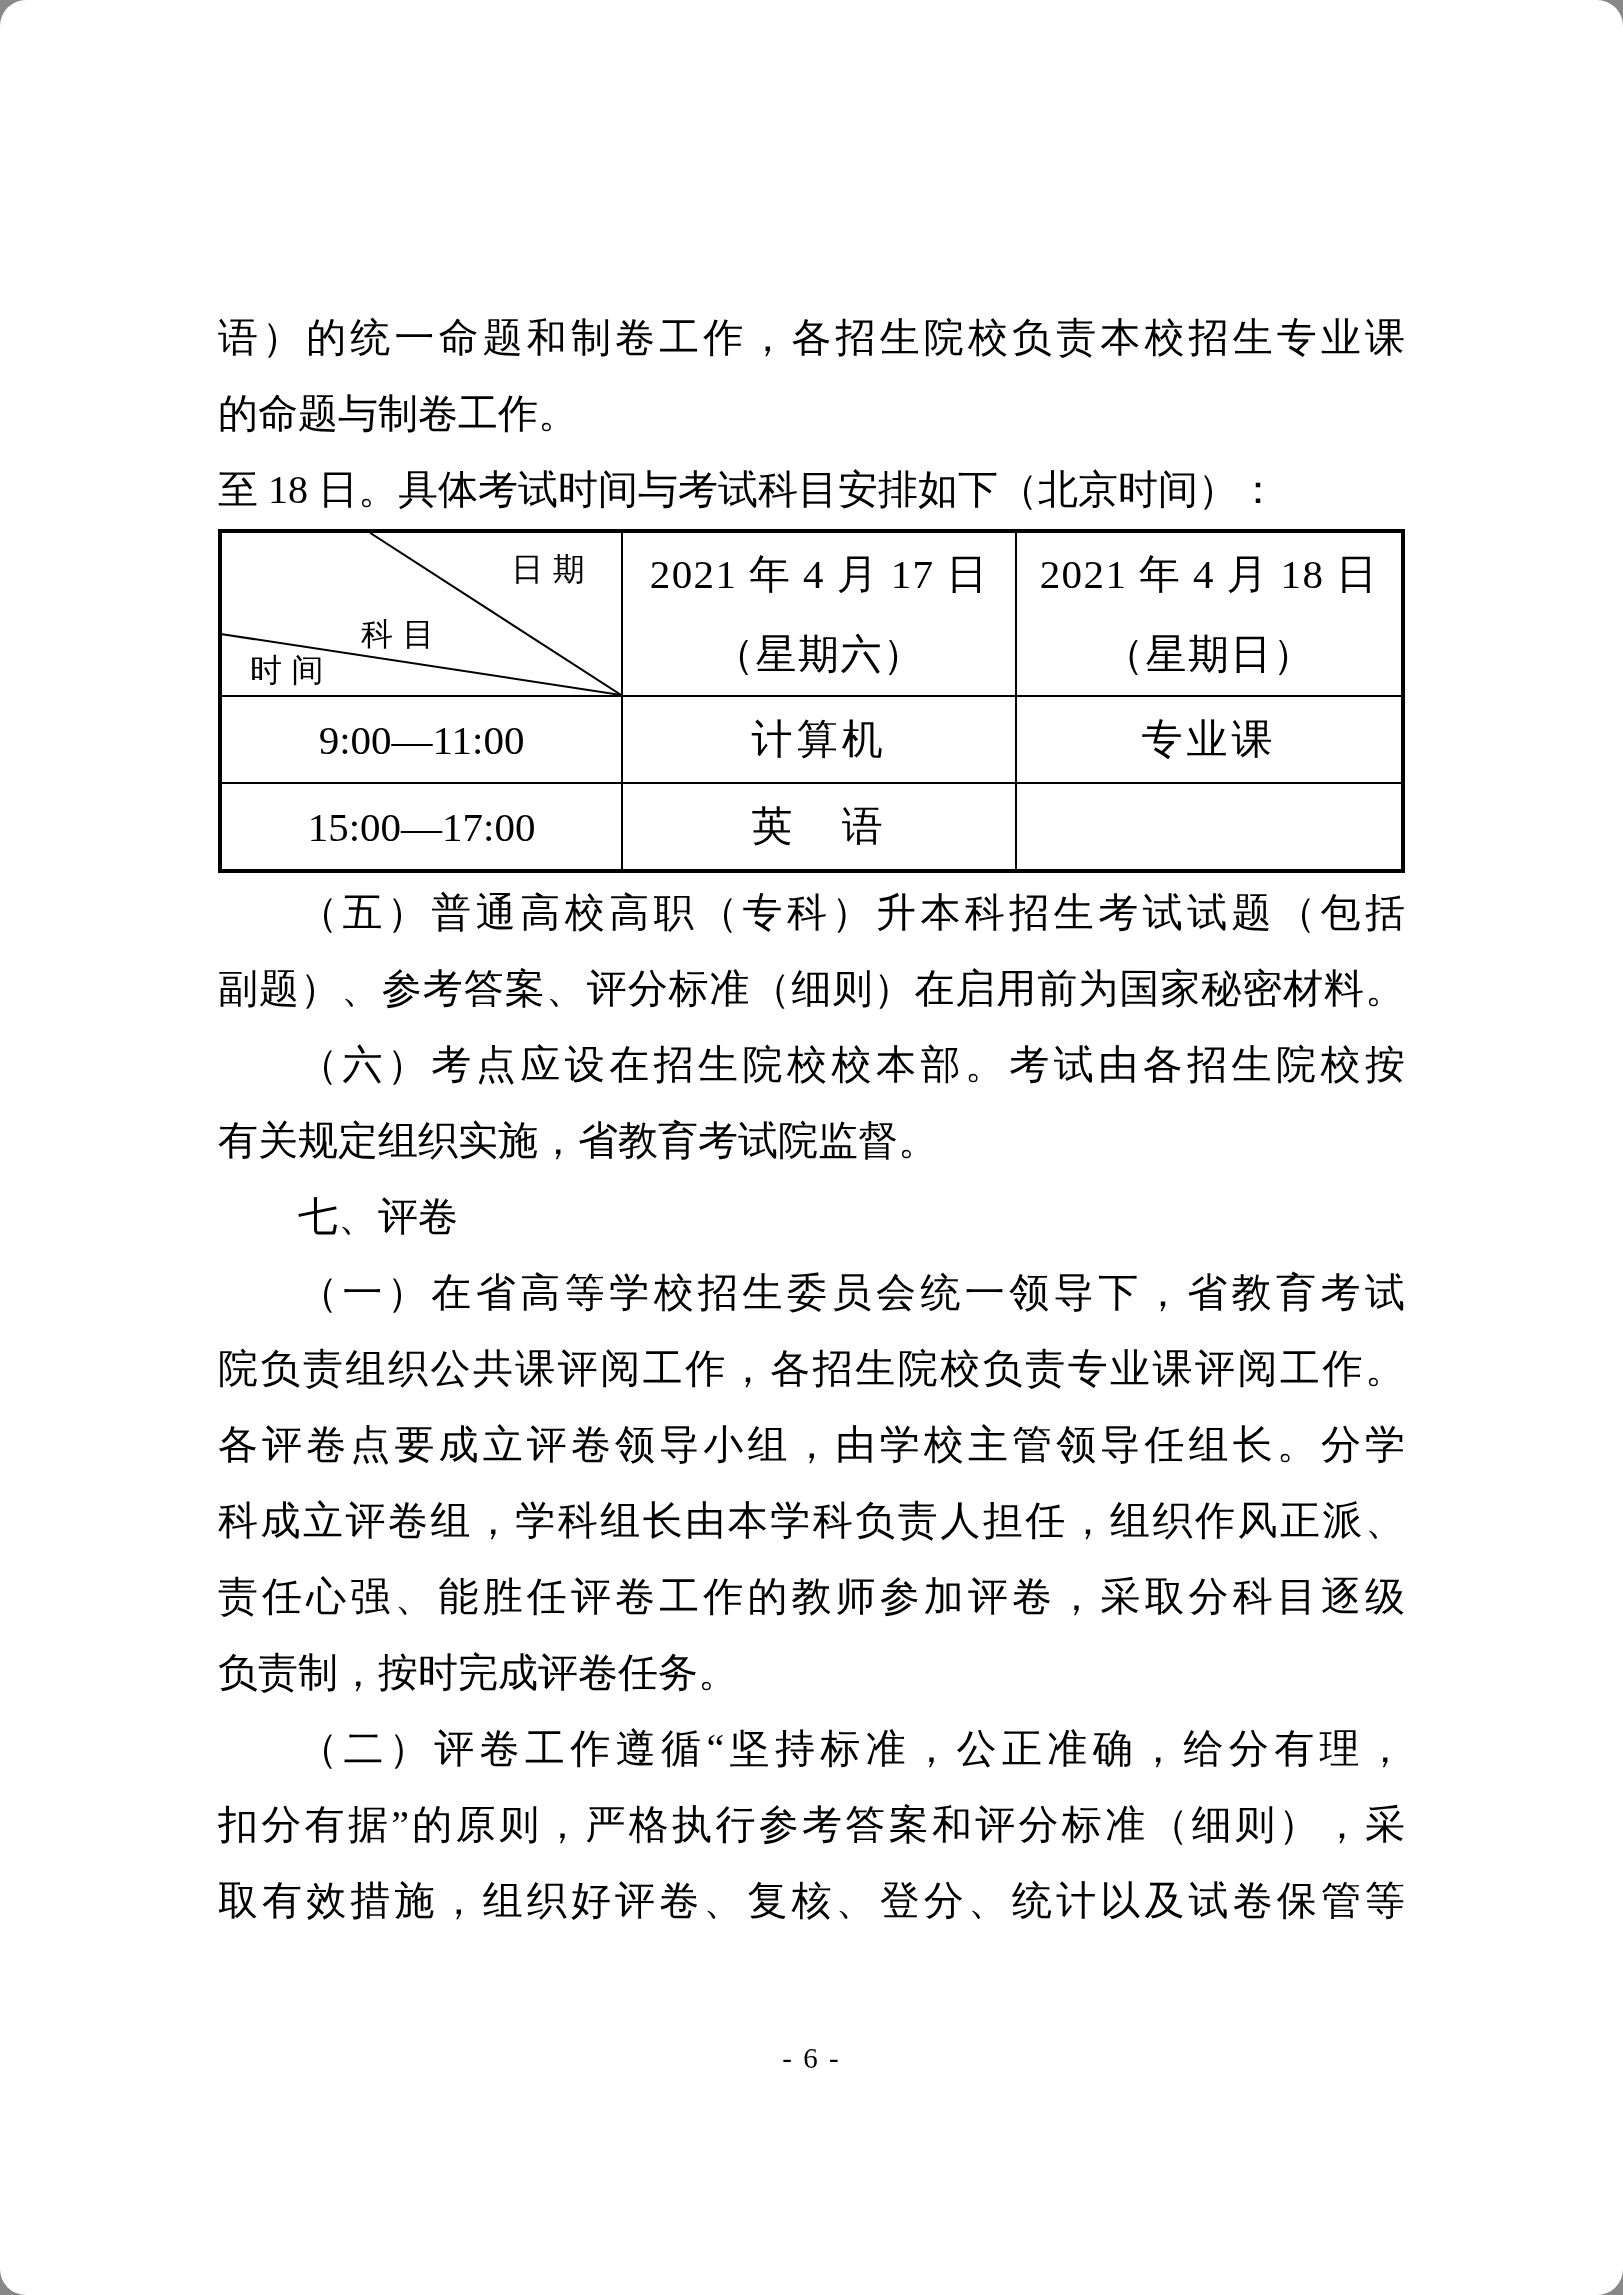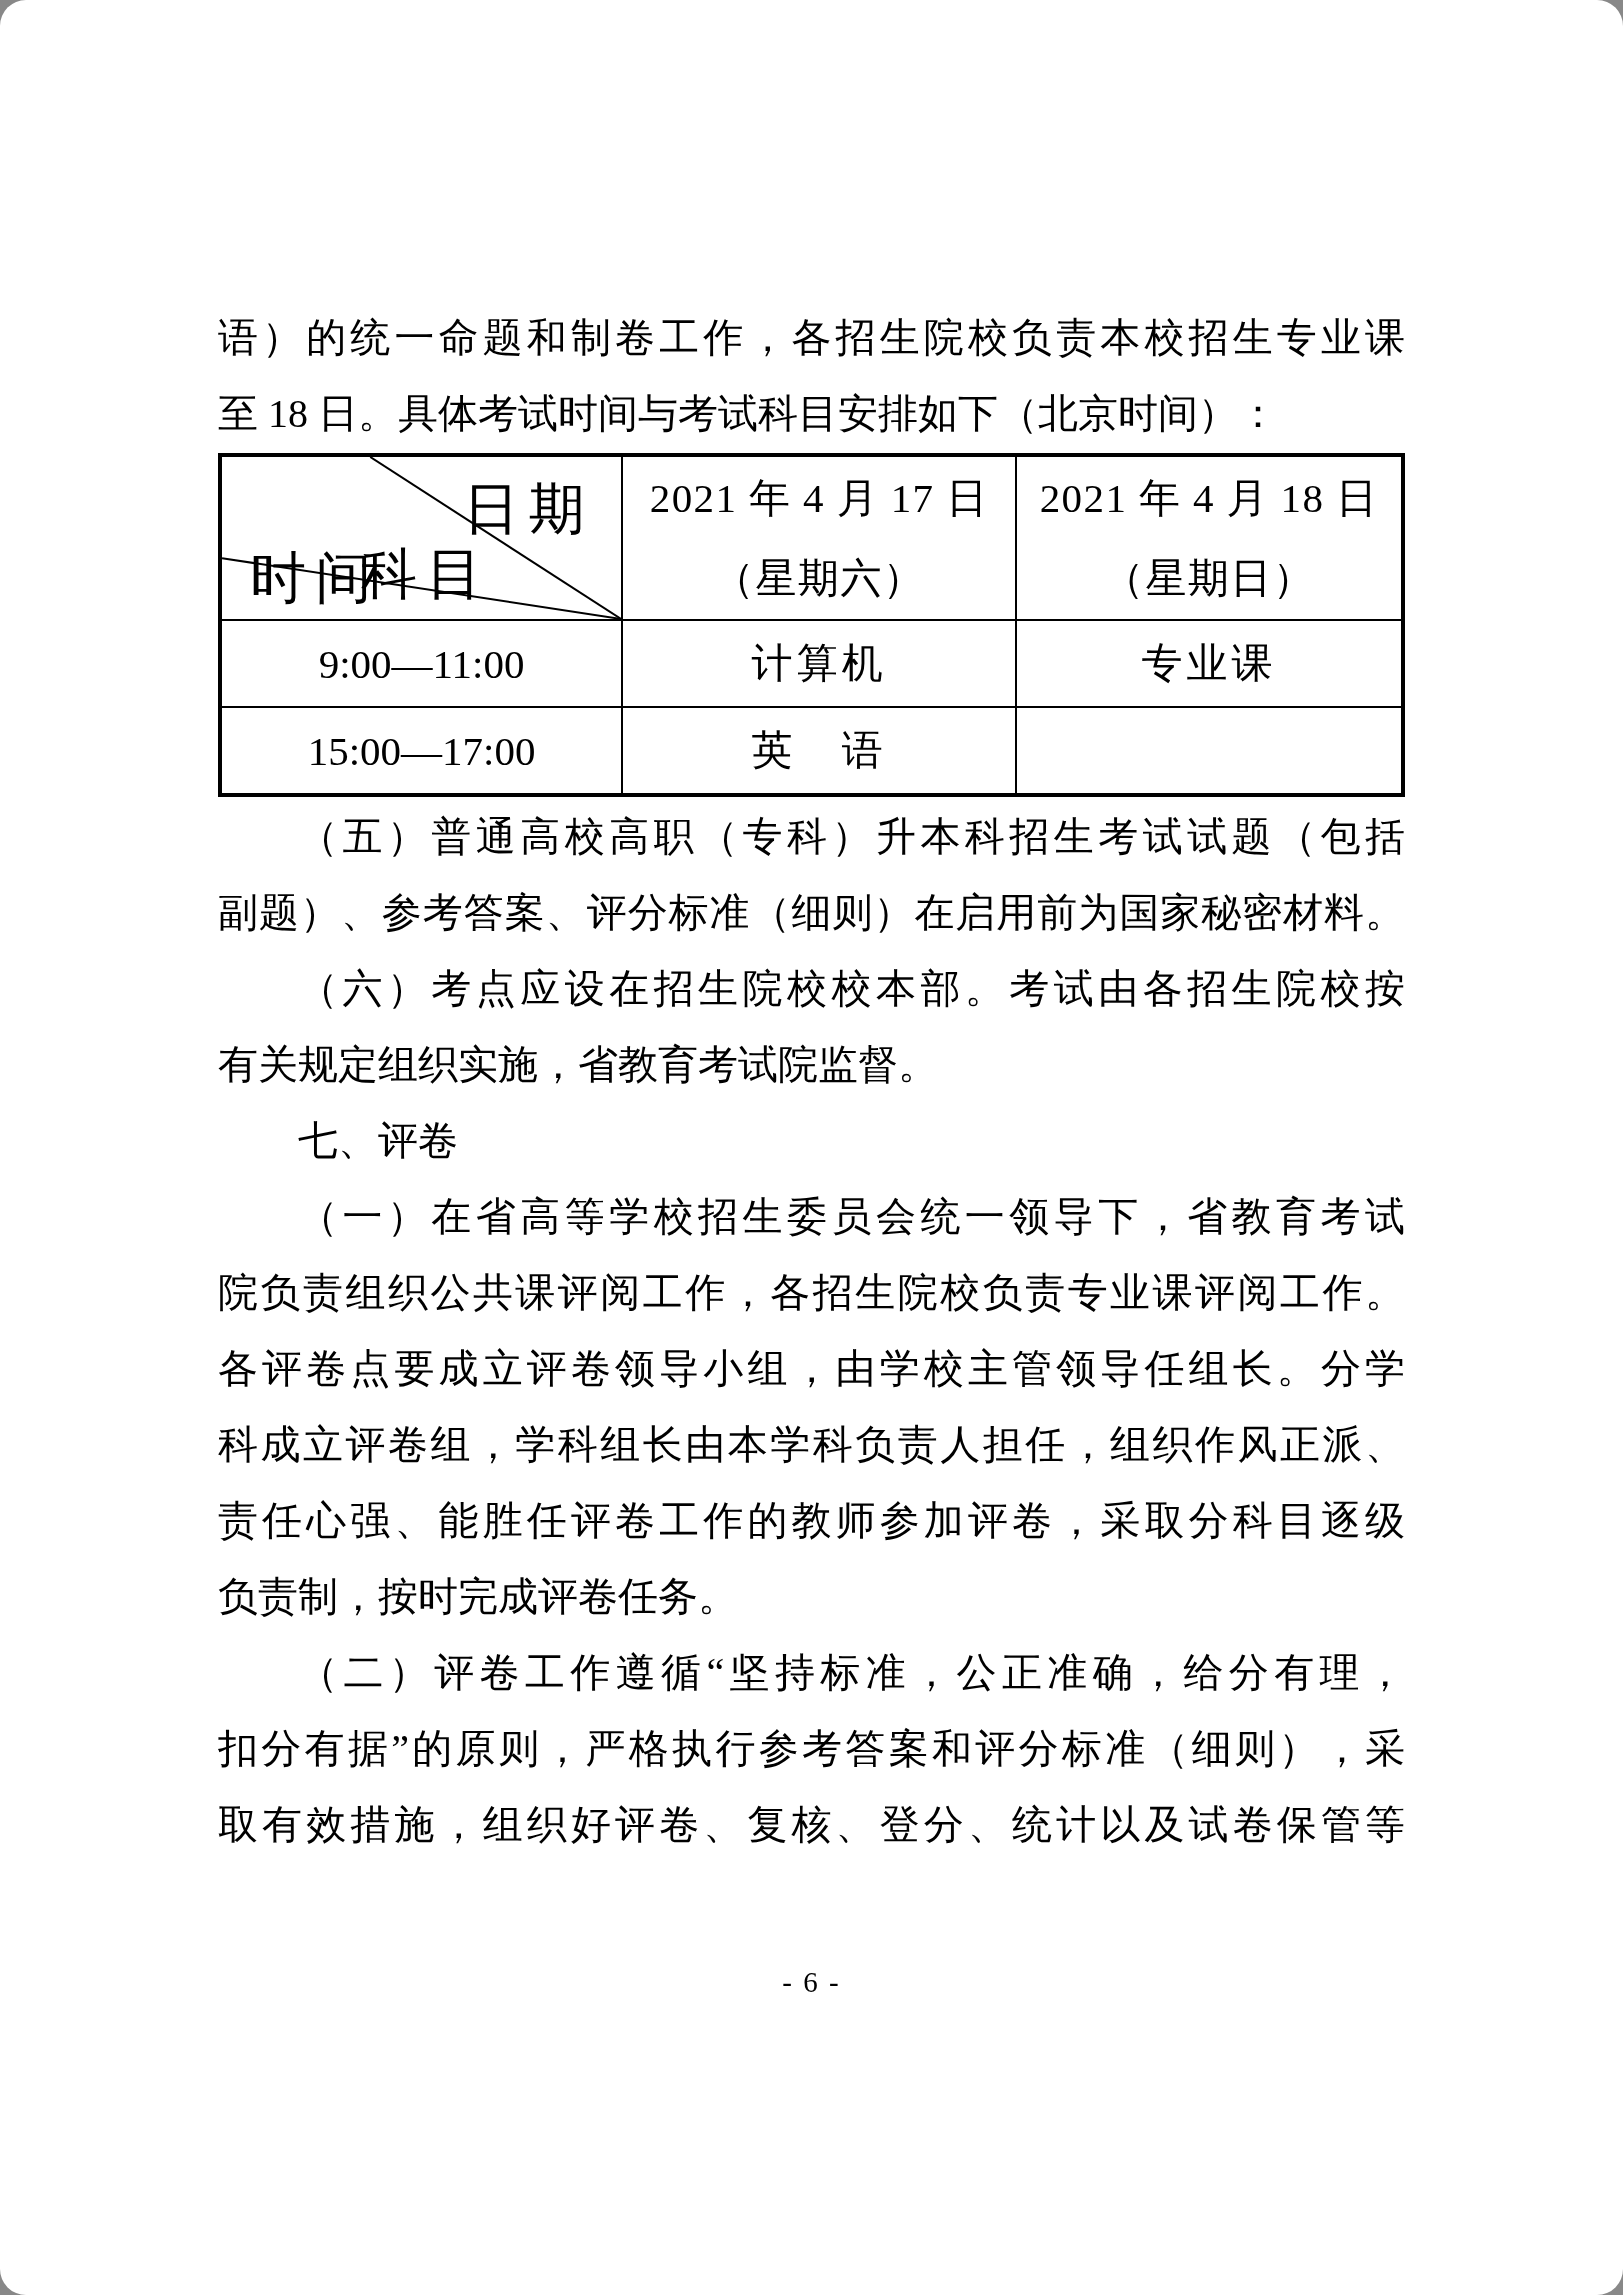--- a/index.html
+++ b/index.html
@@ -45,21 +45,21 @@
     overflow:hidden;
   }
   col.c1{width:34.0%;}
   col.c2{width:33.3%;}
   col.c3{width:32.7%;}
 
   td.corner{position:relative;}
   td.corner svg{position:absolute;left:0;top:0;width:100%;height:100%;display:block;}
   td.corner span{
     position:absolute;
-    font-size:56px;
+    font-size:32px;
     letter-spacing:9.5px;
     white-space:nowrap;
   }
   .lbl-date{top:15px;right:27px;}
   .lbl-subject{top:80px;left:139px;}
   .lbl-time{bottom:2.7px;left:28px;margin-top:15px;}
 
   tr.hdr td{height:162px;}
   tr.r1 td{height:85px;}
   tr.r2 td{height:85px;}
@@ -80,20 +80,21 @@
     font-size:29px;
     letter-spacing:2px;
   }
 </style>
 </head>
 <body>
 
 <div class="page">
 
   <div class="ln j">语）的统一命题和制卷工作，各招生院校负责本校招生专业课</div>
+  <div class="ln">的命题与制卷工作。</div>
   <div class="ln">至 18 日。具体考试时间与考试科目安排如下（北京时间）：</div>
 
   <table class="sched">
     <colgroup>
         <col class="c1">
         <col class="c2">
         <col class="c3">
       </colgroup>
     <tbody>
       <tr class="hdr">

